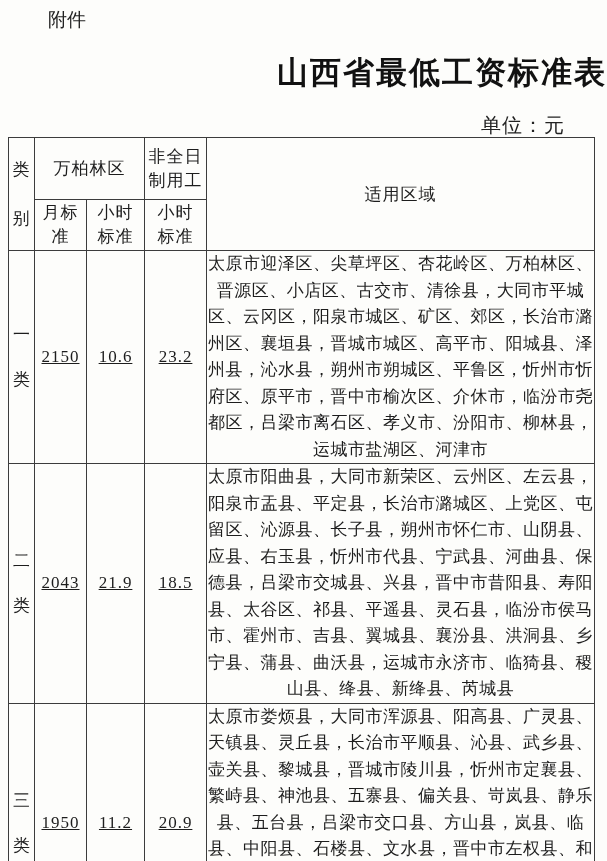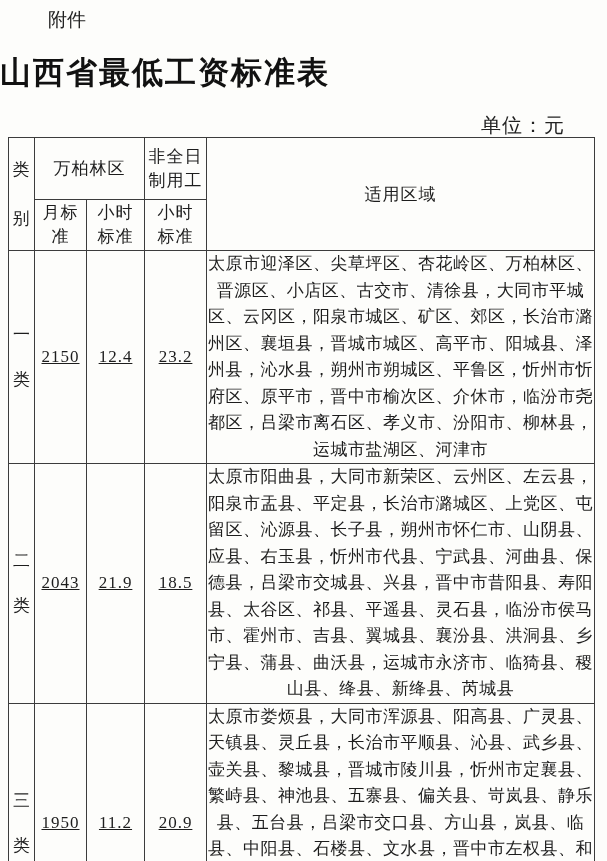--- a/index.html
+++ b/index.html
@@ -14,21 +14,21 @@
     background:#fdfdfb;overflow:hidden;
   }
   .attachment{
     position:absolute;left:32px;top:7px;
     font-size:19px;font-family:"Liberation Sans","DejaVu Sans",sans-serif;
     color:#222;
     margin-left:16px;
   }
   .title{
     position:absolute;left:0;top:52px;width:607px;
-    text-align:left;font-size:31px;font-weight:bold;
+    text-align:right;font-size:31px;font-weight:bold;
     letter-spacing:2px;color:#111;
   }
   .unit{
     position:absolute;top:112px;right:42px;
     font-size:20px;color:#222;letter-spacing:1px;
   }
   table.wage{
     position:absolute;left:8px;top:137px;
     width:586px;border-collapse:collapse;table-layout:fixed;
     background:#fdfdfb;
@@ -106,21 +106,21 @@
       </tr>
 
       <tr style="height:184px">
         <td class="vert">
           <div class="vert-flex row-gap">
             <span>一</span>
             <span>类</span>
           </div>
         </td>
         <td class="num">2150</td>
-        <td class="num">12.4</td>
+        <td class="num">10.6</td>
         <td class="num">23.2</td>
         <td class="region">太原市迎泽区、尖草坪区、杏花岭区、万柏林区、晋源区、小店区、古交市、清徐县，大同市平城区、云冈区，阳泉市城区、矿区、郊区，长治市潞州区、襄垣县，晋城市城区、高平市、阳城县、泽州县，沁水县，朔州市朔城区、平鲁区，忻州市忻府区、原平市，晋中市榆次区、介休市，临汾市尧都区，吕梁市离石区、孝义市、汾阳市、柳林县，运城市盐湖区、河津市</td>
       </tr>
 
       <tr style="height:203px">
         <td class="vert">
           <div class="vert-flex row-gap">
             <span>二</span>
             <span>类</span>
           </div>

